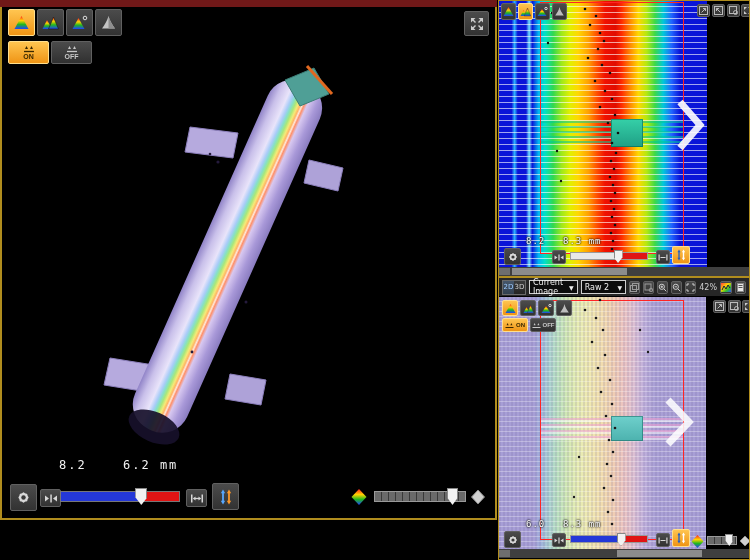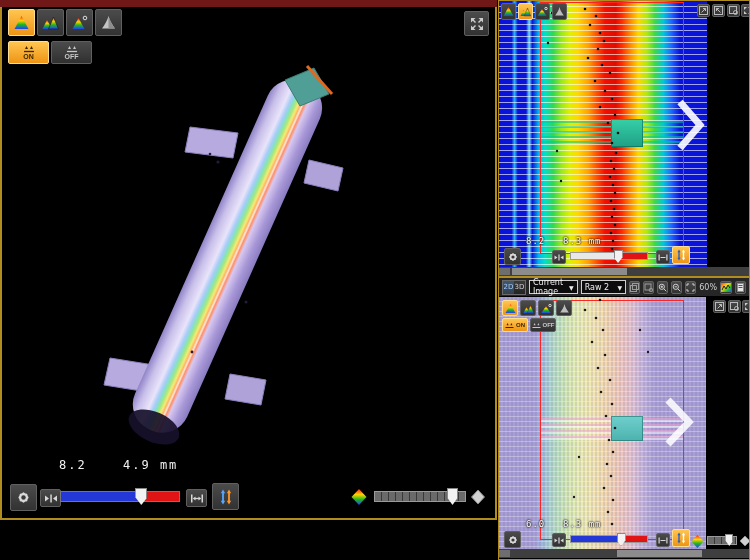--- a/index.html
+++ b/index.html
@@ -281,21 +281,21 @@
         </svg>
     </button>
     <button class="abs icon-btn" style="left:38px;top:487px;width:21px;height:18px">
       <svg width="14" height="13">
           <rect x="6.3" y="2.5" width="1.5" height="8" fill="#d8d8d8"></rect>
           <polygon points="1,3.5 5,6.5 1,9.5" fill="#d8d8d8"></polygon>
           <polygon points="13,3.5 9,6.5 13,9.5" fill="#d8d8d8"></polygon>
         </svg>
     </button>
     <span class="abs range-label" style="left:57px;top:456px">8.2</span>
-    <span class="abs range-label" style="left:121px;top:456px">4.9 mm</span>
+    <span class="abs range-label" style="left:121px;top:456px">6.2 mm</span>
     <div class="abs slider" style="left:58px;top:489px;width:120px">
       <div class="red" style="width:32%"></div>
       <div class="ph" style="left:63%;top:-4px;width:12px;height:17px"></div>
     </div>
     <button class="abs icon-btn" style="left:184px;top:487px;width:21px;height:18px">
       <svg width="14" height="13">
           <rect x="1" y="2.5" width="1.5" height="8" fill="#d8d8d8"></rect>
           <rect x="11.5" y="2.5" width="1.5" height="8" fill="#d8d8d8"></rect>
           <line x1="3.5" y1="6.5" x2="10.5" y2="6.5" stroke="#d8d8d8" stroke-width="1.3"></line>
           <polygon points="3,6.5 5.5,4.5 5.5,8.5" fill="#d8d8d8"></polygon>
@@ -513,21 +513,21 @@
             <circle cx="3.8" cy="3.8" r="2.6" fill="none" stroke="#cfcfcf"></circle>
             <line x1="5.8" y1="5.8" x2="8.3" y2="8.3" stroke="#cfcfcf"></line>
             <line x1="2.6" y1="3.8" x2="5" y2="3.8" stroke="#cfcfcf"></line>
           </svg>
         </button>
       <button class="icon-btn b12">
           <svg width="9" height="9">
             <path d="M1 3 V1 H3 M6 1 H8 V3 M8 6 V8 H6 M3 8 H1 V6" fill="none" stroke="#cfcfcf"></path>
           </svg>
         </button>
-      <span class="zoomtxt">60%</span>
+      <span class="zoomtxt">42%</span>
       <button class="icon-btn b12">
           <svg width="10" height="9">
             <rect width="10" height="9" fill="url(#gradH)"></rect>
             <path d="M1 7 L3 3 L5 6 L7 2 L9 5" fill="none" stroke="#102040"></path>
           </svg>
         </button>
       <button class="icon-btn b12">
           <svg width="9" height="9">
             <rect x="1.5" y="0.5" width="6" height="8" fill="#e6e6e6" stroke="#888"></rect>
             <line x1="2.5" y1="2.5" x2="6.5" y2="2.5" stroke="#555"></line>

